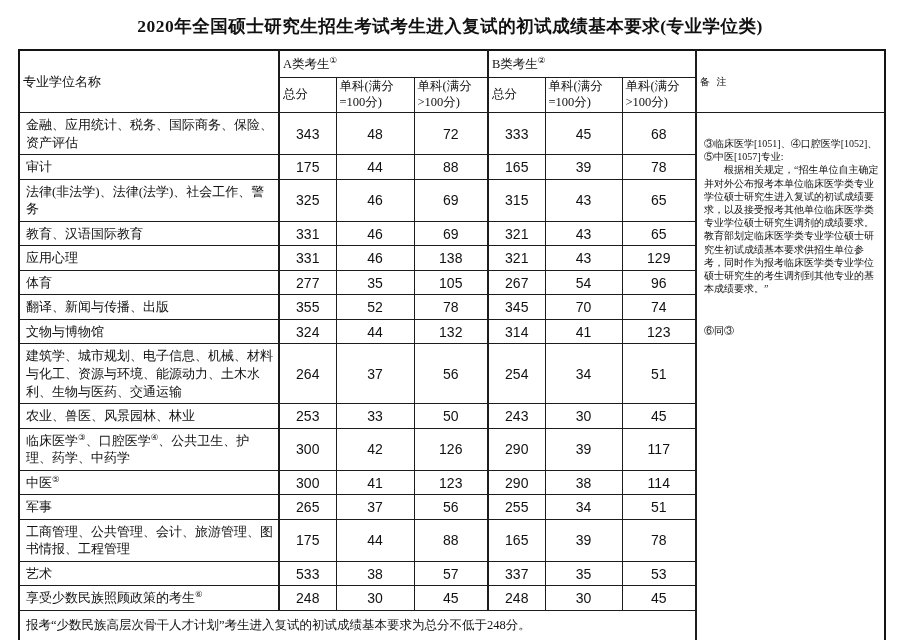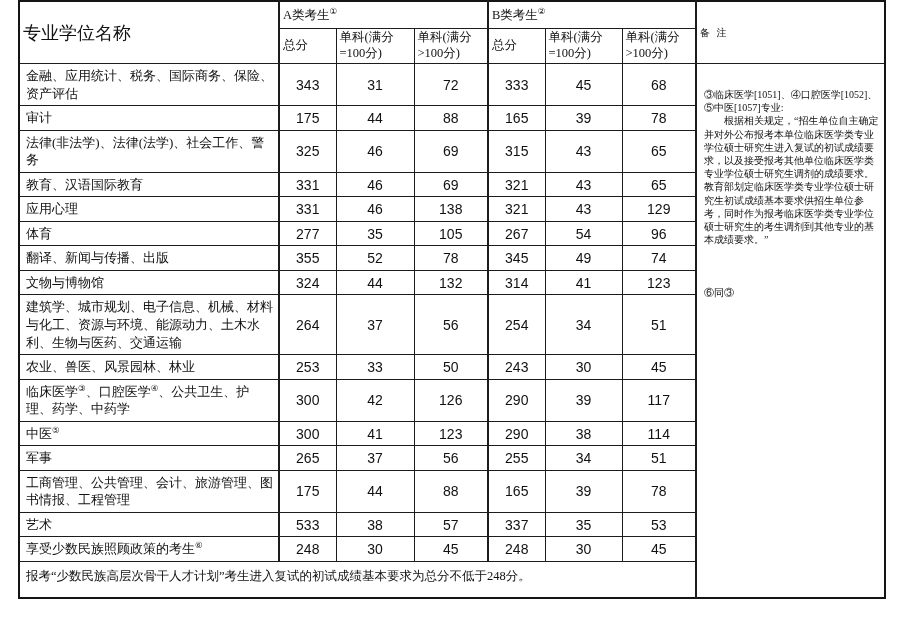--- a/index.html
+++ b/index.html
@@ -37,21 +37,21 @@
     border: 1.6px solid #1c1c1c;
     overflow: hidden;
   }
   .score-table th {
     font-weight: normal;
     font-size: 12.5px;
     text-align: left;
     padding: 1px 3px;
     border-radius: 11px;
   }
-  th.name-h { font-size: 18px; margin-left: 31px; }
+  th.name-h { font-size: 13px; margin-left: 31px; }
   th.grp-h { height: 24px; }
   th.sub-h { height: 32px; line-height: 1.25; }
   th.remark-h { font-size: 10px; letter-spacing: 2px; }
   td.name {
     font-size: 13px;
     line-height: 1.35;
     padding: 3px 4px 3px 6px;
     text-align: left;
     border-radius: 16px;
   }
@@ -70,32 +70,33 @@
   }
   td.remark-cell {
     vertical-align: top;
     font-size: 10px;
     line-height: 13.2px;
     padding: 24px 5px 4px 7px;
     text-align: left;
   }
   .rm-intro { }
   .rm-body { text-indent: 2em; }
-  .rm-note { margin-top: 40px; }
+  .rm-note { margin-top: 29px; }
   td.footnote-cell {
     font-size: 12.5px;
     padding: 6px 6px 12px 6px;
     text-align: left;
     vertical-align: top;
   }
 </style>
 </head>
 <body>
 
 <div class="page">
+  <h1 class="doc-title">2020年全国硕士研究生招生考试考生进入复试的初试成绩基本要求(专业学位类)</h1>
 
   <table class="score-table">
     <colgroup>
       <col style="width:260px">
       <col style="width:57px">
       <col style="width:78px">
       <col style="width:74px">
       <col style="width:57px">
       <col style="width:77px">
       <col style="width:74px">
@@ -114,21 +115,21 @@
         <th class="sub-h">单科(满分&gt;100分)</th>
         <th class="sub-h grp-start">总分</th>
         <th class="sub-h">单科(满分=100分)</th>
         <th class="sub-h">单科(满分&gt;100分)</th>
       </tr>
     </thead>
     <tbody>
         <tr>
           <td class="name">金融、应用统计、税务、国际商务、保险、资产评估</td>
           <td class="num grp-start">343</td>
-          <td class="num">31</td>
+          <td class="num">48</td>
           <td class="num">72</td>
           <td class="num grp-start">333</td>
           <td class="num">45</td>
           <td class="num">68</td>
           <td class="remark-cell" rowspan="17">
             <div class="rm-intro">③临床医学[1051]、④口腔医学[1052]、⑤中医[1057]专业:</div>
             <div class="rm-body">根据相关规定，“招生单位自主确定并对外公布报考本单位临床医学类专业学位硕士研究生进入复试的初试成绩要求，以及接受报考其他单位临床医学类专业学位硕士研究生调剂的成绩要求。教育部划定临床医学类专业学位硕士研究生初试成绩基本要求供招生单位参考，同时作为报考临床医学类专业学位硕士研究生的考生调剂到其他专业的基本成绩要求。”</div>
             <div class="rm-note">⑥同③</div>
           </td>
         </tr>
@@ -176,21 +177,21 @@
           <td class="num grp-start">267</td>
           <td class="num">54</td>
           <td class="num">96</td>
         </tr>
         <tr>
           <td class="name">翻译、新闻与传播、出版</td>
           <td class="num grp-start">355</td>
           <td class="num">52</td>
           <td class="num">78</td>
           <td class="num grp-start">345</td>
-          <td class="num">49</td>
+          <td class="num">70</td>
           <td class="num">74</td>
         </tr>
         <tr>
           <td class="name">文物与博物馆</td>
           <td class="num grp-start">324</td>
           <td class="num">44</td>
           <td class="num">132</td>
           <td class="num grp-start">314</td>
           <td class="num">41</td>
           <td class="num">123</td>

